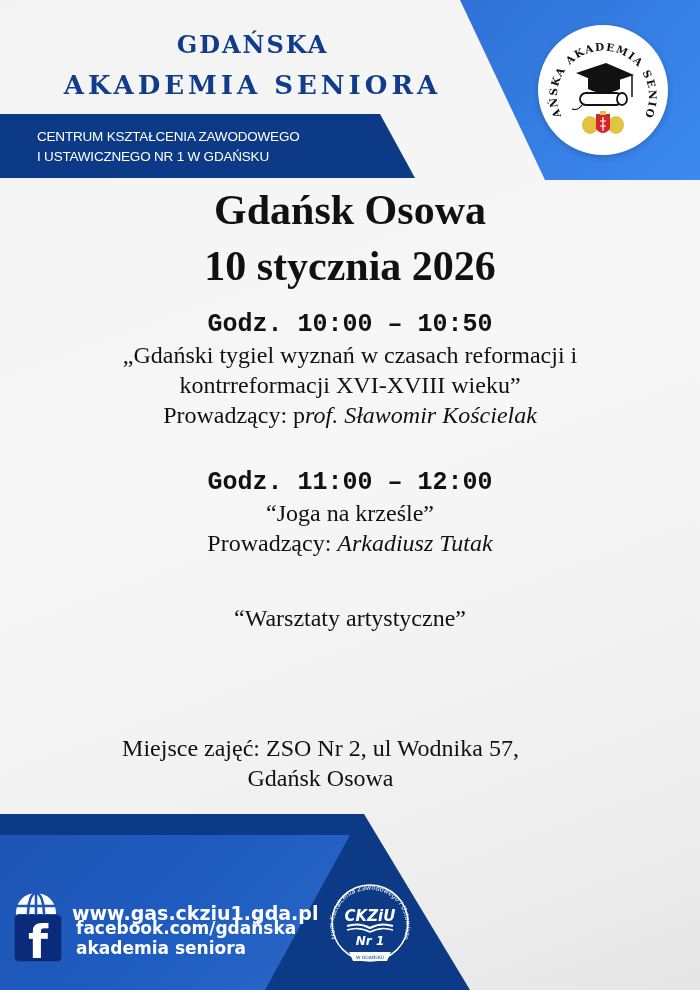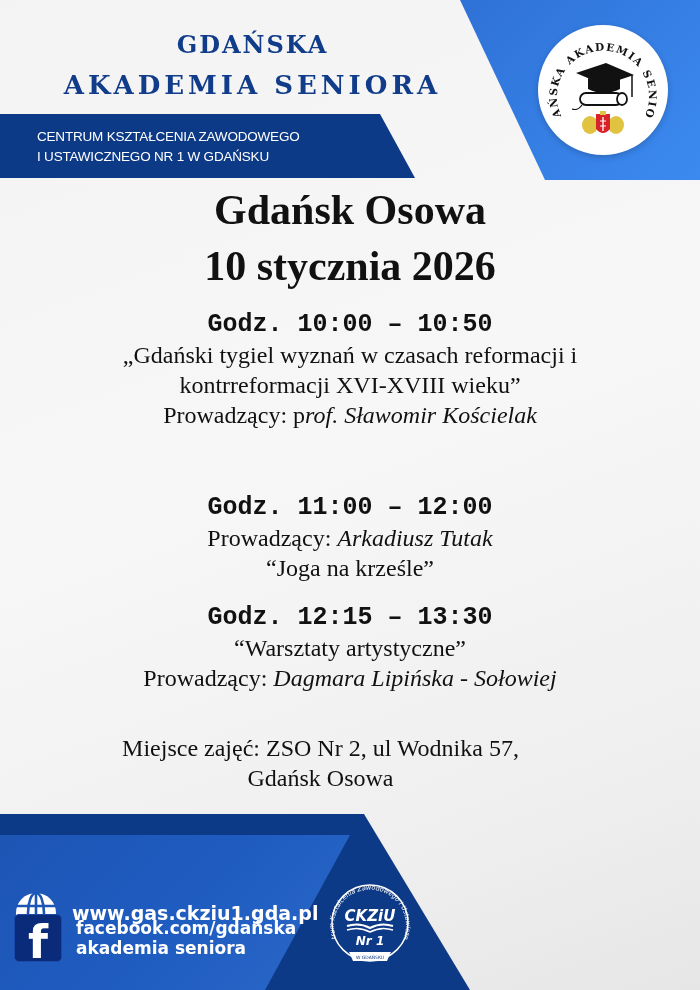--- a/index.html
+++ b/index.html
@@ -47,21 +47,21 @@
     }
     .event-title.t1 { top: 186px; }
     .event-title.t2 { top: 242px; }
     .session {
       position: absolute; left: 0; width: 700px; text-align: center;
       font-size: 24px; line-height: 30px; color: #111;
     }
     .session .time { font-weight: bold; font-size: 25px; font-family: Liberation Mono, monospace; }
     .session .leader-name { font-style: italic; }
     .s1 { top: 310px; }
-    .s2 { top: 493px; }
+    .s2 { top: 468px; }
     .s3 { top: 603px; }
     .venue {
       position: absolute; left: 0; top: 733px; width: 641px; text-align: center;
       font-size: 24px; line-height: 30px; color: #111;
     }
 
     
     .footer-dark {
       position: absolute; left: 0; top: 814px; width: 470px; height: 176px;
       background: #0d3a86;
@@ -140,28 +140,26 @@
 
 <div class="session s1">
   <div class="time">Godz. 10:00 – 10:50</div>
   <div>„Gdański tygiel wyznań w czasach reformacji i</div>
   <div>kontrreformacji XVI-XVIII wieku”</div>
   <div><span>Prowadzący: </span><span>p</span><span class="leader-name">rof. Sławomir Kościelak</span></div>
 </div>
 
 <div class="session s2">
   <div class="time">Godz. 11:00 – 12:00</div>
+  <div>“Joga na krześle”</div>
   <div><span>Prowadzący: </span><span class="leader-name">Arkadiusz Tutak</span></div>
-  <div>“Joga na krześle”</div>
 </div>
 
 <div class="session s3">
-  <div class="time">Godz. 12:15 – 13:30</div>
   <div>“Warsztaty artystyczne”</div>
-  <div><span>Prowadzący: </span><span class="leader-name">Dagmara Lipińska - Sołowiej</span></div>
 </div>
 
 <div class="venue">
   <div>Miejsce zajęć: ZSO Nr 2, ul Wodnika 57,</div>
   <div>Gdańsk Osowa</div>
 </div>
 
 <div class="footer-dark"></div>
 <div class="footer-light"></div>
 

